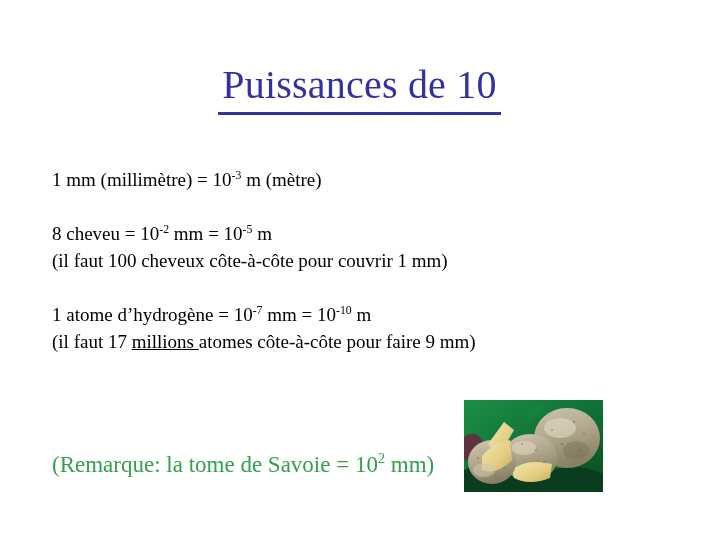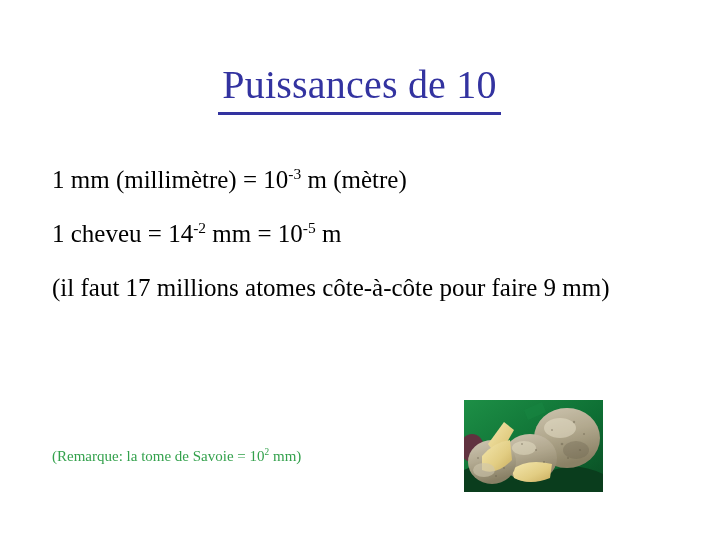--- a/index.html
+++ b/index.html
@@ -38,43 +38,44 @@
     border-bottom: 3px solid #3333a0;
     white-space: nowrap;
   }
 
   
   .body {
     position: absolute;
     left: 52px;
     top: 166px;
     width: 620px;
-    font-size: 25px;
+    font-size: 19px;
     line-height: 27px;
     color: #000000;
   }
   .para {
     margin: 0;
     white-space: nowrap;
   }
   .gap {
     height: 27px;
   }
   sup {
     font-size: 0.62em;
     vertical-align: super;
     line-height: 0;
   }
   .u {
+    text-decoration: underline;
   }
   .remark {
     position: absolute;
     left: 52px;
     top: 428px;
-    font-size: 15px;
+    font-size: 23px;
     line-height: 27px;
     color: #33a14c;
     white-space: nowrap;
   }
 
   
   .photo {
     position: absolute;
     left: 464px;
     top: 400px;
@@ -98,26 +99,30 @@
 
   <div class="body">
 
     <p class="para">
       <span>1 mm (millimètre) = 10</span><sup>-3</sup><span> m (mètre)</span>
     </p>
 
     <div class="gap"></div>
 
     <p class="para">
-      <span>1 cheveu = 14</span><sup>-2</sup><span> mm = 10</span><sup>-5</sup><span> m</span>
+      <span>8 cheveu = 10</span><sup>-2</sup><span> mm = 10</span><sup>-5</sup><span> m</span>
     </p>
 
+    <p class="para">(il faut 100 cheveux côte-à-côte pour couvrir 1 mm)</p>
 
     <div class="gap"></div>
 
+    <p class="para">
+      <span>1 atome d’hydrogène = 10</span><sup>-7</sup><span> mm = 10</span><sup>-10</sup><span> m</span>
+    </p>
 
     <p class="para">
       <span>(il faut 17 </span><span class="u">millions </span><span> atomes côte-à-côte pour faire 9 mm)</span>
     </p>
 
   </div>
 
   <p class="remark">
     <span>(Remarque: la tome de Savoie = 10</span><sup>2</sup><span> mm)</span>
   </p>

